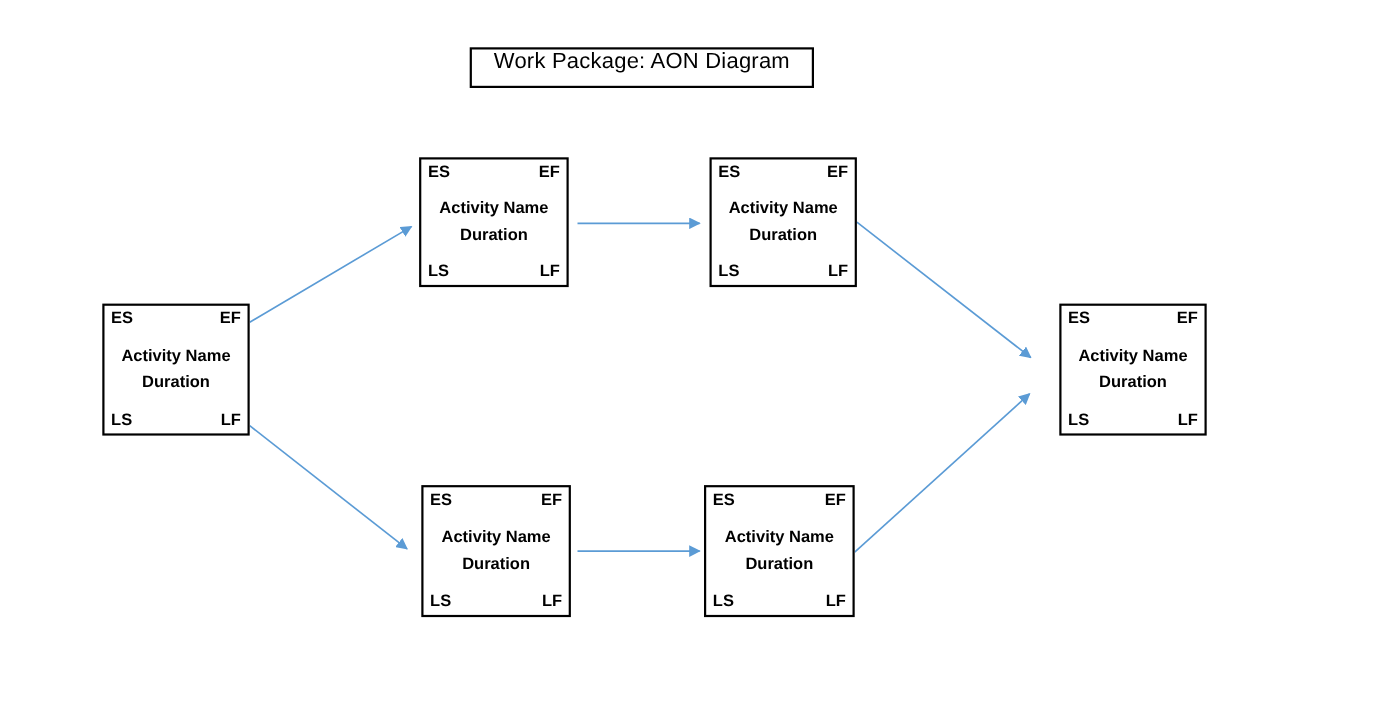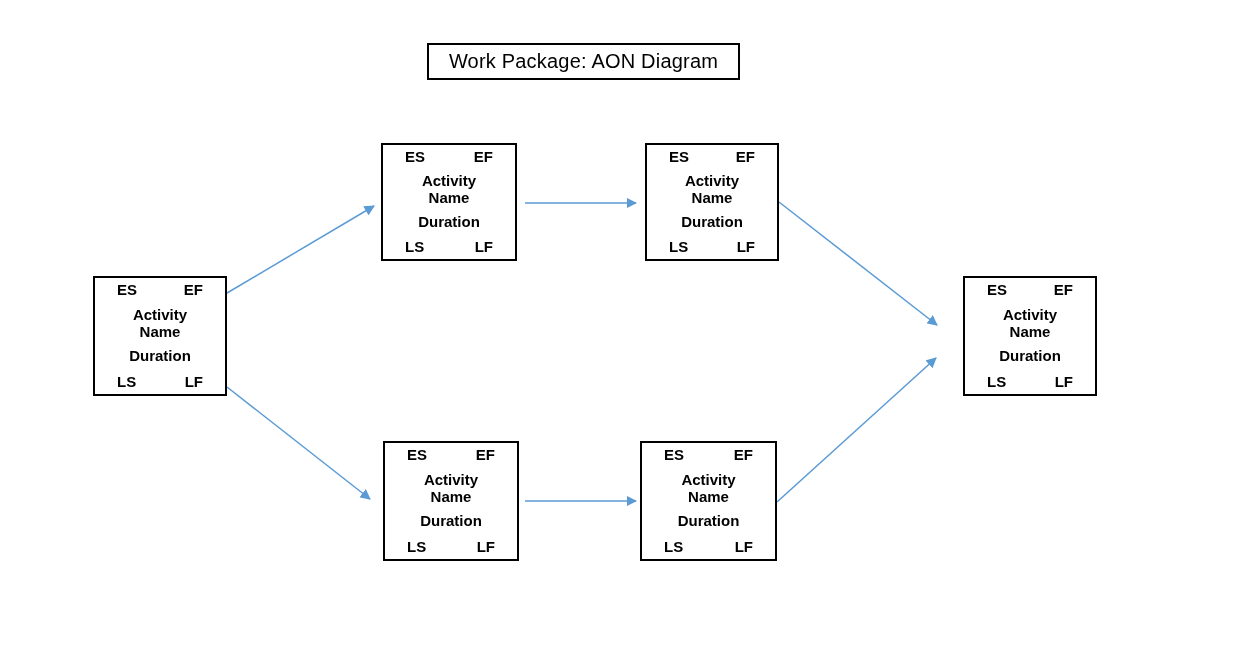--- a/index.html
+++ b/index.html
@@ -17,21 +17,20 @@
   }
   .title-box {
     position: absolute;
     left: 427px;
     top: 43px;
     width: 313px;
     height: 37px;
     border: 2px solid #000000;
     box-sizing: border-box;
     display: flex;
-    align-items: center;
     justify-content: center;
     font-size: 20px;
     color: #000000;
     background: #ffffff;
     letter-spacing: 0.2px;
   }
   .connectors {
     position: absolute;
     left: 0;
     top: 0;
@@ -45,21 +44,21 @@
     fill: var(--arrow-color, #5b9bd5);
   }
   .node {
     position: absolute;
     border: 2px solid #000000;
     background: #ffffff;
     box-sizing: border-box;
     display: flex;
     flex-direction: column;
     justify-content: space-between;
-    padding: 4px 22px;
+    padding: 4px 6px;
     font-weight: bold;
     font-size: 15px;
     color: #000000;
   }
   .corner-row {
     display: flex;
     justify-content: space-between;
     line-height: 1.1;
   }
   .node-center {

